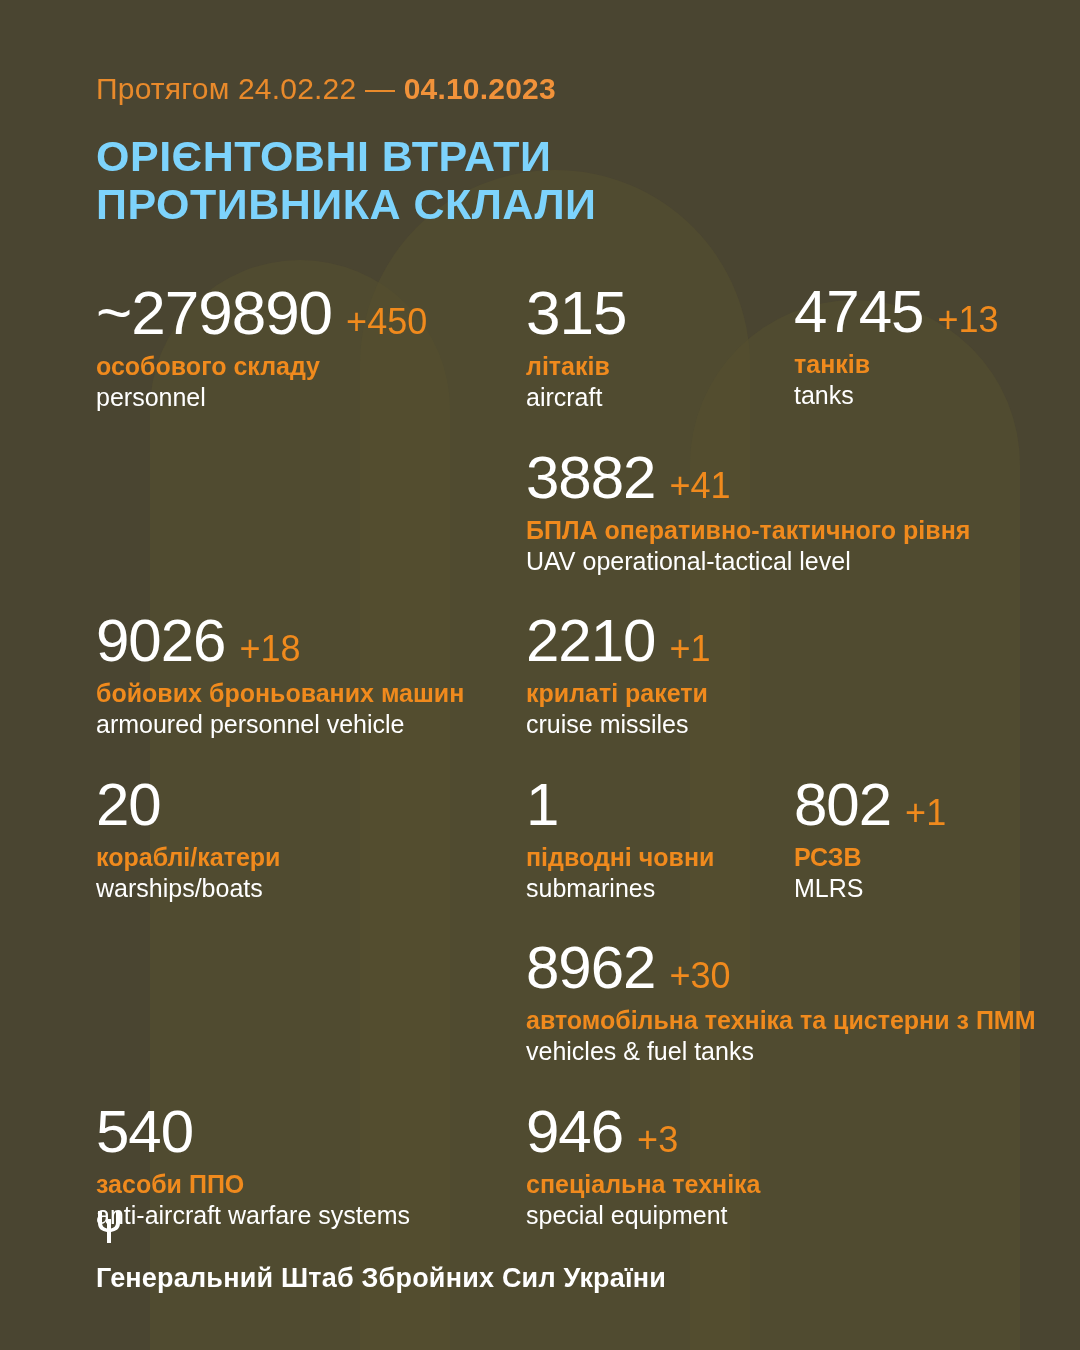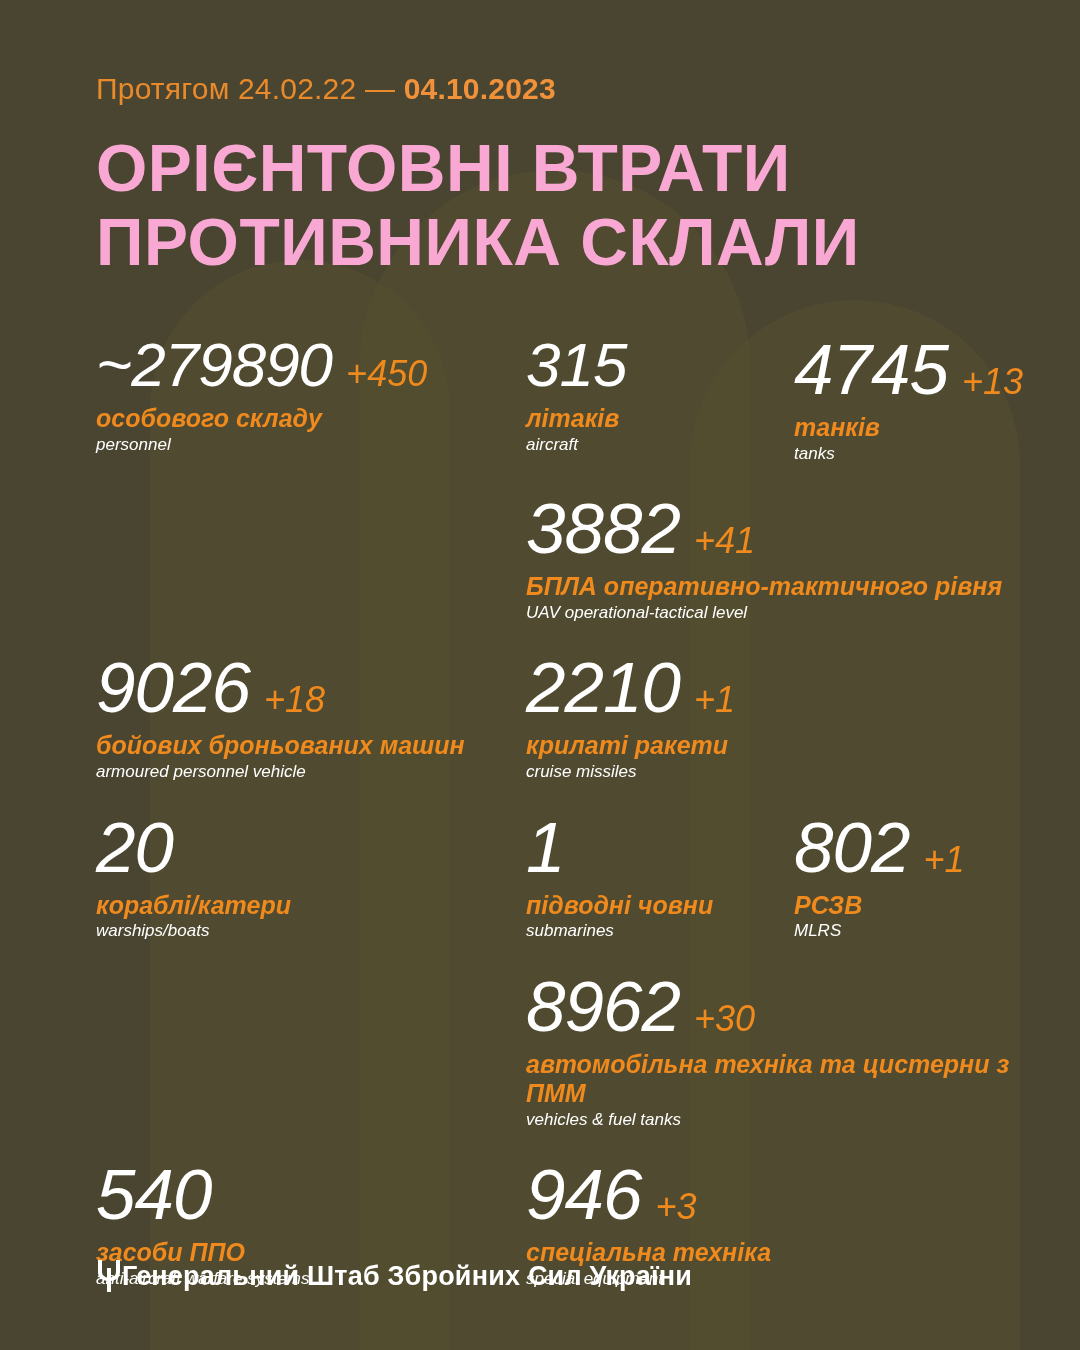--- a/index.html
+++ b/index.html
@@ -51,33 +51,32 @@
     font-size: 30px;
     color: #e98a2b;
     letter-spacing: 0.2px;
     margin-bottom: 26px;
   }
   .period .date {
     font-weight: bold;
     color: #f1923a;
   }
   .headline {
-    color: #f9a8d4;
-    font-size: 66px;
+    color: #7dd3fc;
+    font-size: 43px;
     font-weight: bold;
     line-height: 1.12;
     letter-spacing: 0.5px;
     text-transform: uppercase;
     margin-bottom: 54px;
   }
   .grid {
     display: grid;
     grid-template-columns: 430px 268px auto;
-    row-gap: 0px;
-    font-style: italic;
+    row-gap: 6px;
   }
   .cell {
     padding-bottom: 30px;
   }
   .numline {
     display: flex;
     align-items: baseline;
     gap: 14px;
   }
   .num {
@@ -94,32 +93,34 @@
   }
   .lbl-ua {
     color: #f08a1d;
     font-size: 25px;
     font-weight: bold;
     margin-top: 8px;
     line-height: 1.15;
   }
   .lbl-en {
     color: #ffffff;
-    font-size: 17px;
+    font-size: 25px;
     margin-top: 2px;
     line-height: 1.15;
   }
-  .row2 .num { font-size: 71px; }
+  .row2 .num { font-size: 60px; }
   .footer {
     position: absolute;
     left: 96px;
     bottom: 56px;
     display: flex;
-    align-items: center;
+    align-items: flex-start;
+    gap: 18px;
     z-index: 3;
+    flex-direction: column;
   }
   .trident {
     width: 26px;
     height: 36px;
     display: block;
   }
   .footer-text {
     font-size: 27px;
     font-weight: bold;
     color: #ffffff;

